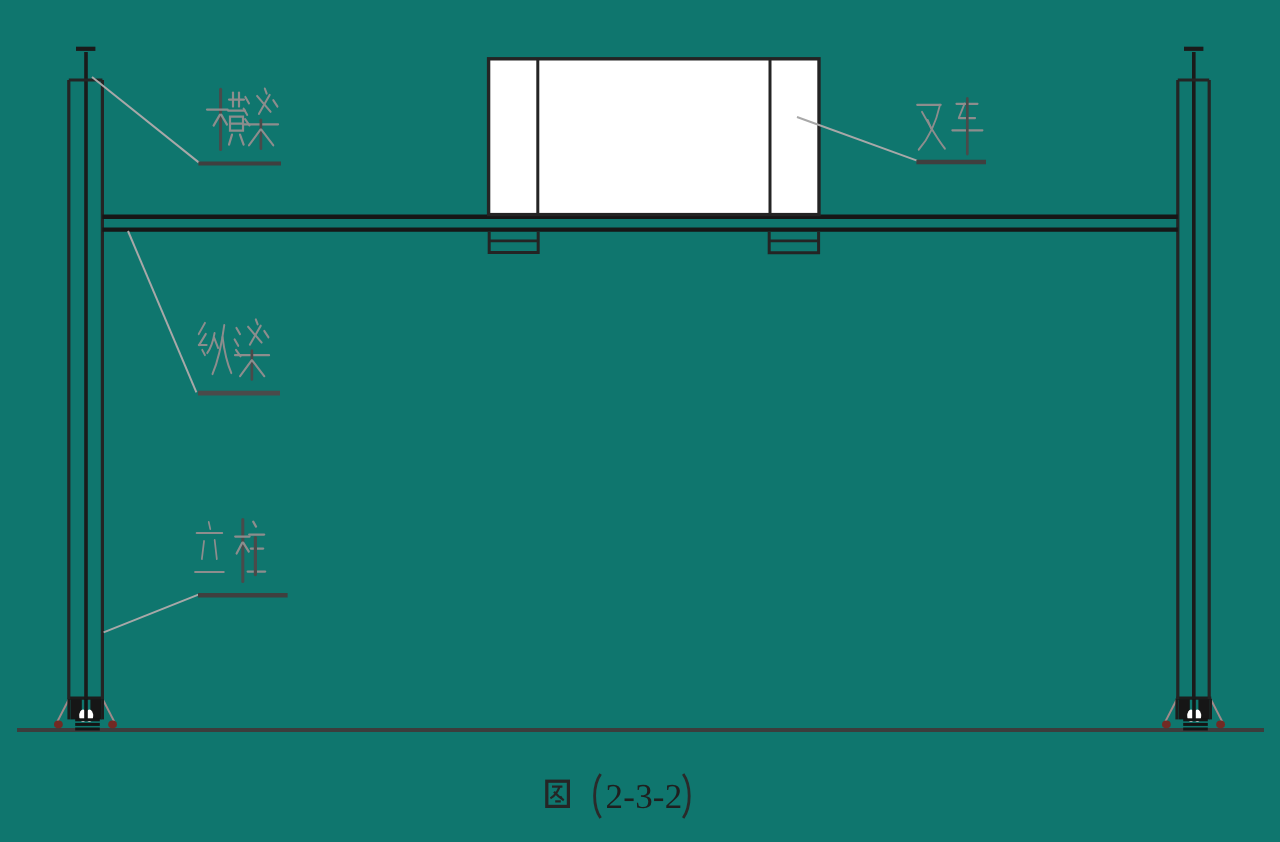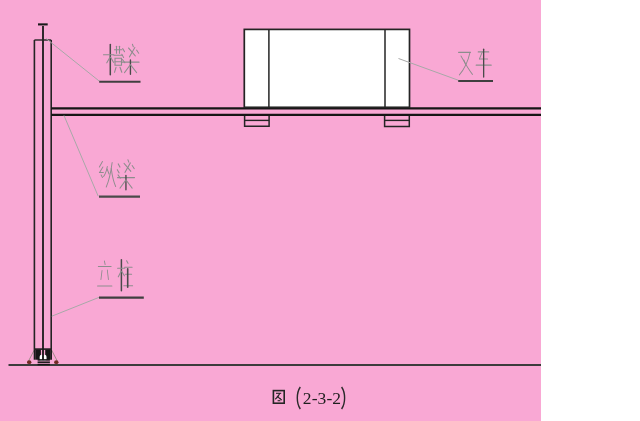--- a/index.html
+++ b/index.html
@@ -1,16 +1,16 @@
 <!DOCTYPE html>
 <html><head>
 <meta charset="utf-8">
 <style>
   html,body{margin:0;padding:0;background:#ffffff;}
-  #canvas{position:relative;width:541px;height:421px;background:#f9a8d4;overflow:hidden;
+  #canvas{position:relative;width:640px;height:421px;background:#0f766e;overflow:hidden;
           font-family:"Liberation Serif", serif;}
   svg{position:absolute;left:0;top:0;}
 </style>
 </head>
 <body>
 <div id="canvas">
 <svg width="640" height="421" viewBox="0 0 640 421">
   <defs>
 
     <g id="baseplate">

